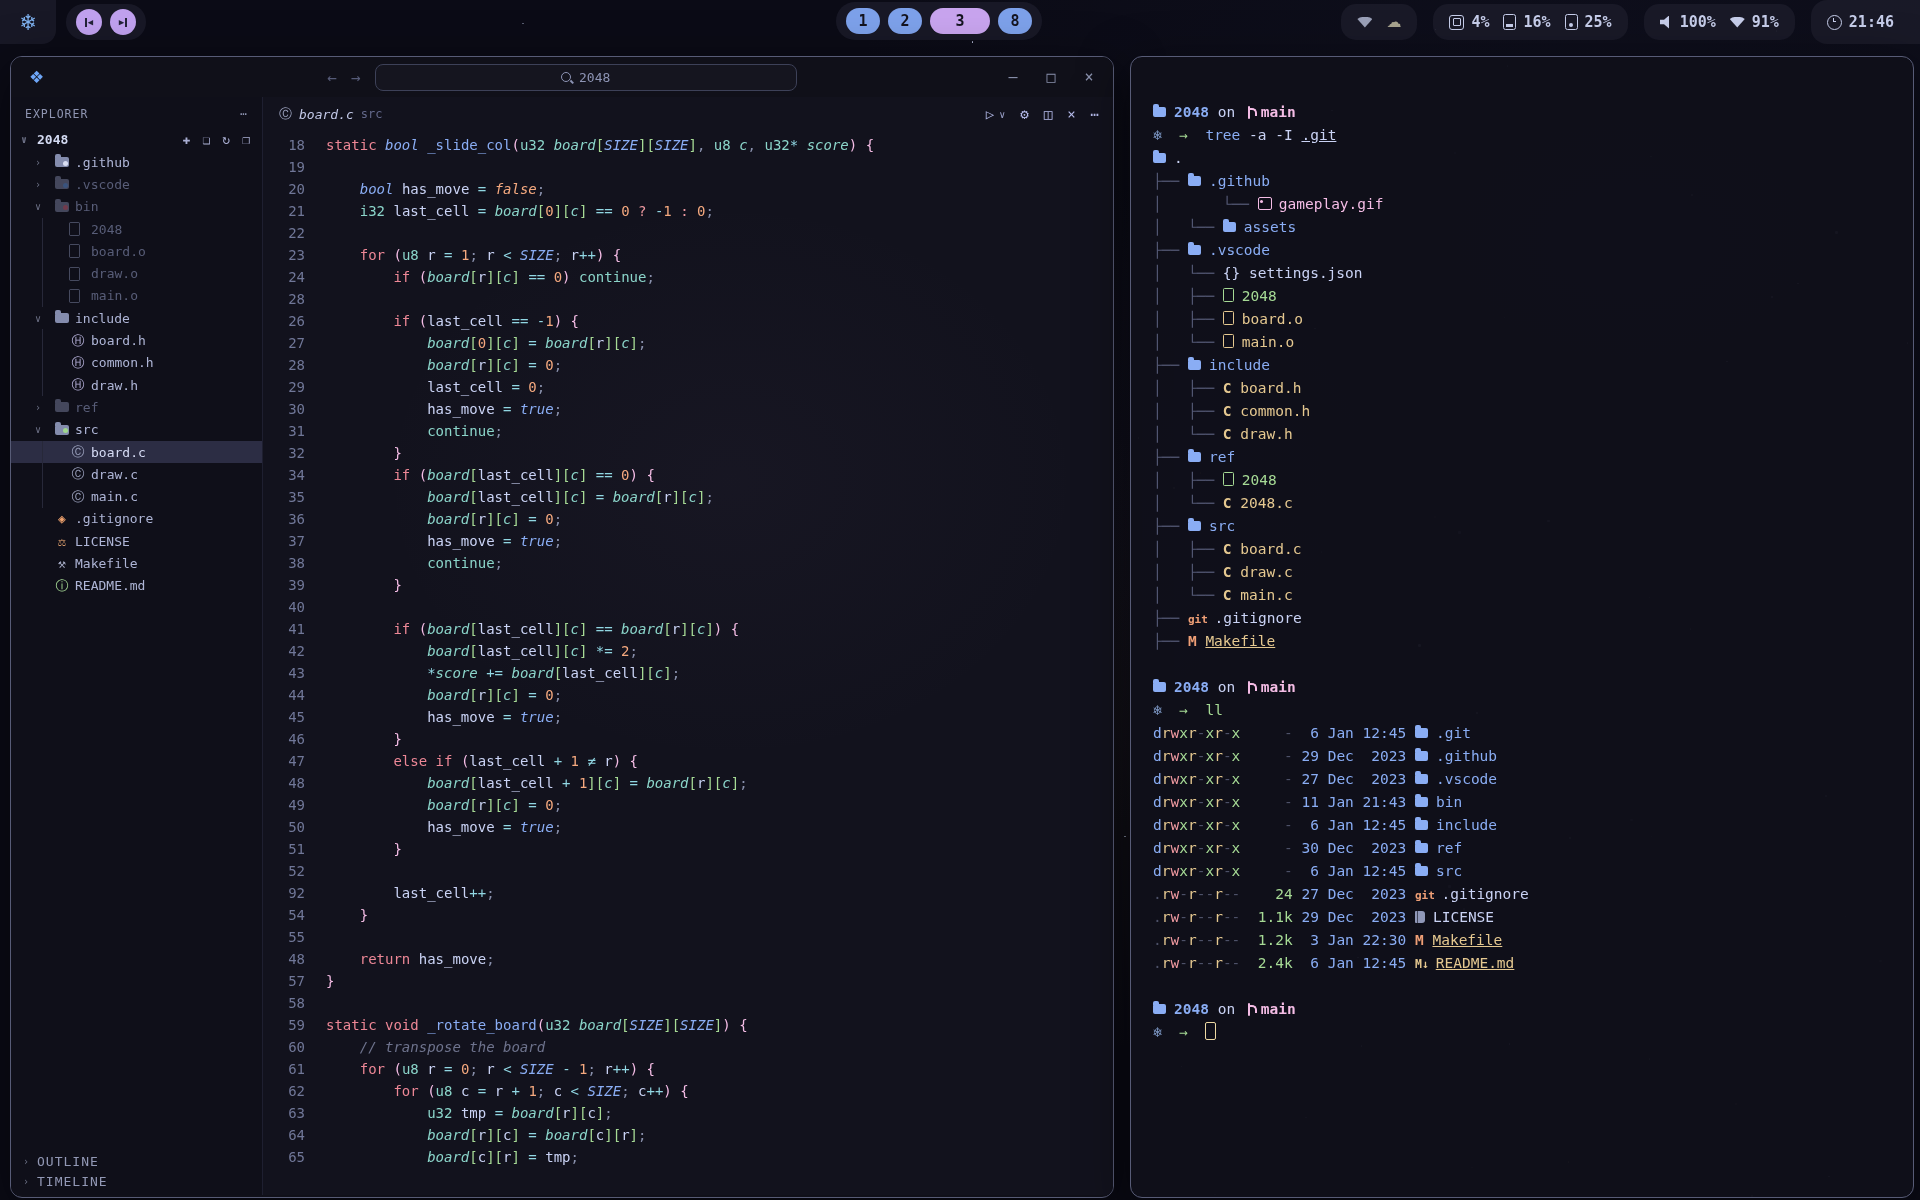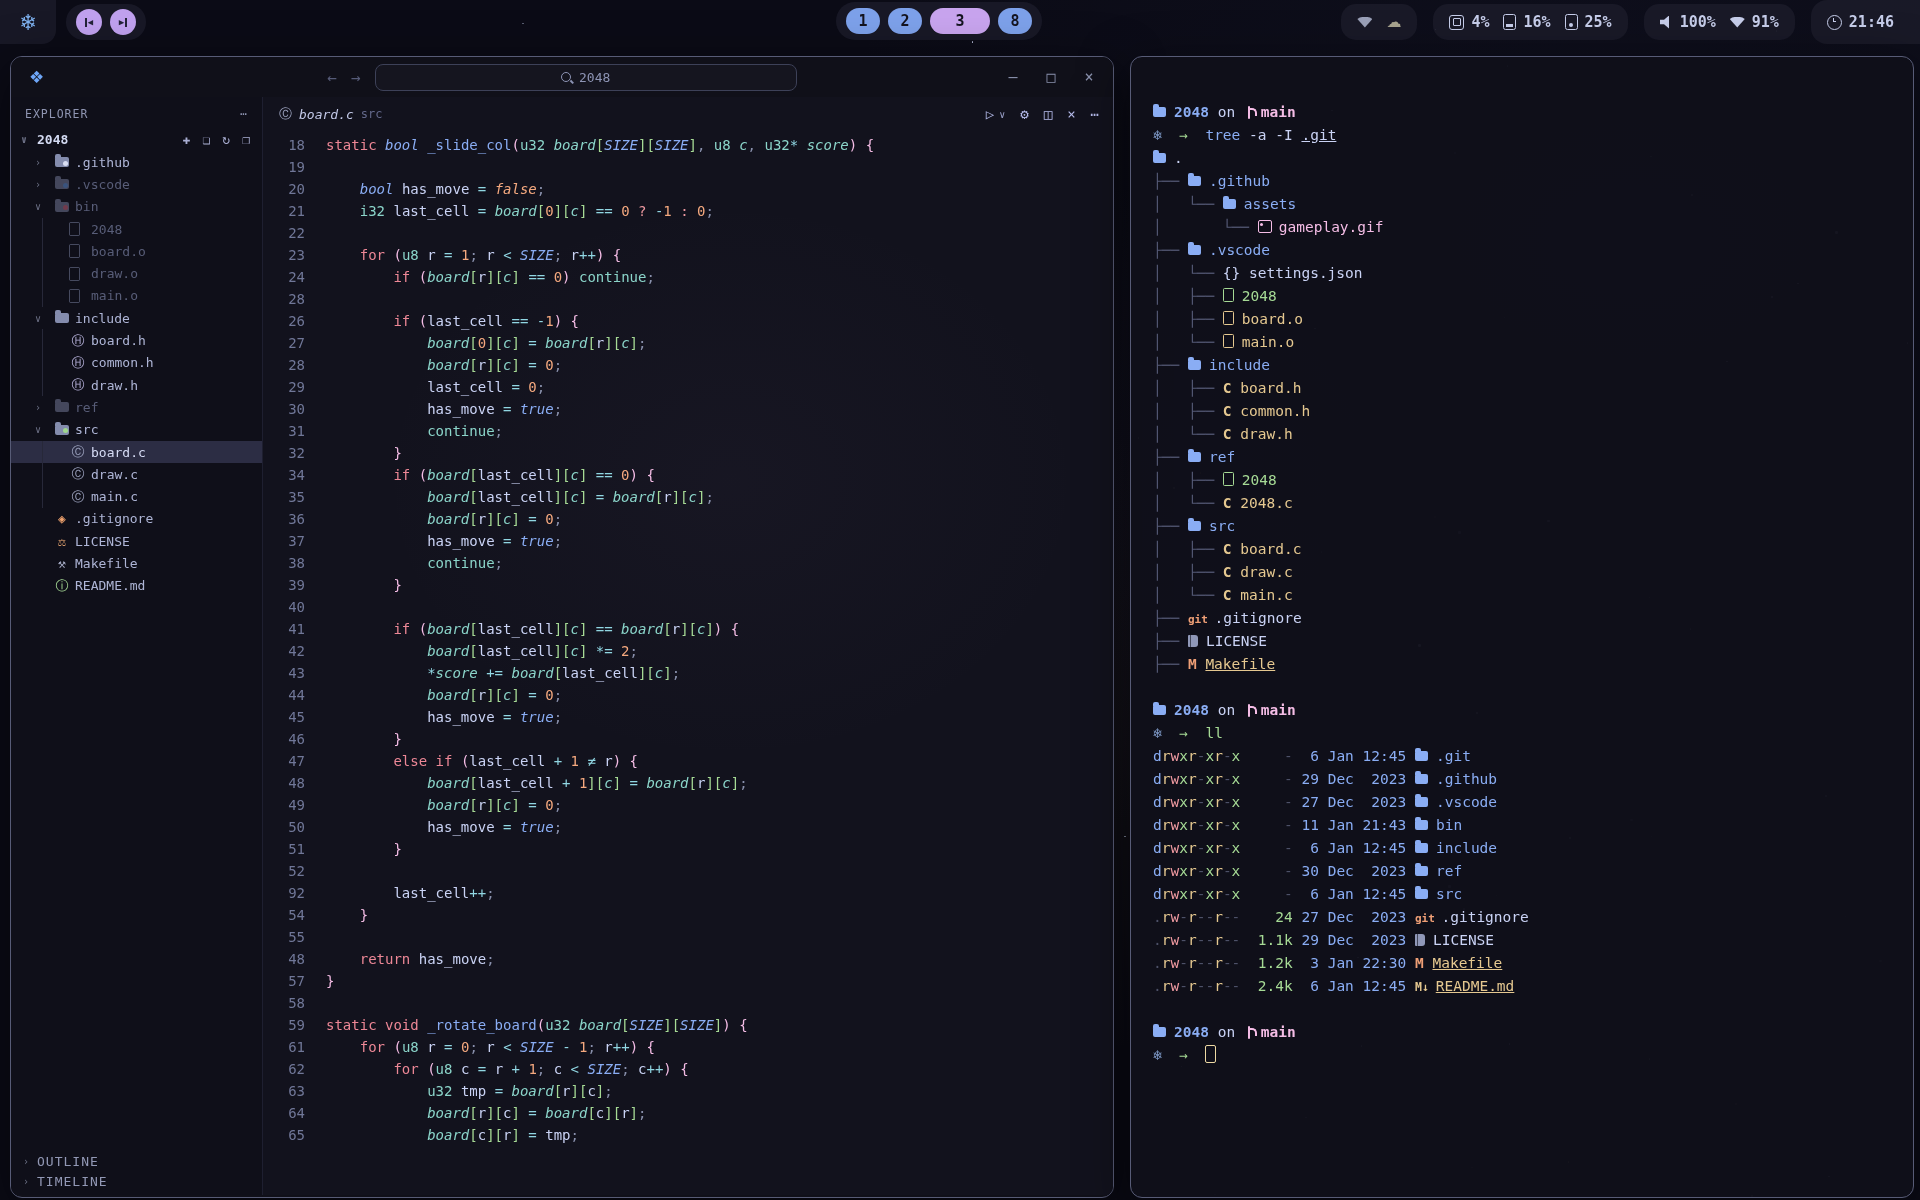--- a/index.html
+++ b/index.html
@@ -541,56 +541,56 @@
             <div class="cline"><span class="lnum">50</span><span class="t-w">            </span><span class="t-v">has_move</span><span class="t-w"> </span><span class="t-o">=</span><span class="t-w"> </span><span class="t-bi">true</span><span class="t-s">;</span></div>
             <div class="cline"><span class="lnum">51</span><span class="t-w">        </span><span class="t-p">}</span></div>
             <div class="cline"><span class="lnum">52</span></div>
             <div class="cline"><span class="lnum">92</span><span class="t-w">        </span><span class="t-v">last_cell</span><span class="t-o">++</span><span class="t-s">;</span></div>
             <div class="cline"><span class="lnum">54</span><span class="t-w">    </span><span class="t-p">}</span></div>
             <div class="cline"><span class="lnum">55</span></div>
             <div class="cline"><span class="lnum">48</span><span class="t-w">    </span><span class="t-k">return</span><span class="t-w"> </span><span class="t-v">has_move</span><span class="t-s">;</span></div>
             <div class="cline"><span class="lnum">57</span><span class="t-p">}</span></div>
             <div class="cline"><span class="lnum">58</span></div>
             <div class="cline"><span class="lnum">59</span><span class="t-k">static</span><span class="t-w"> </span><span class="t-k">void</span><span class="t-w"> </span><span class="t-b">_rotate_board</span><span class="t-p">(</span><span class="t-t">u32</span><span class="t-w"> </span><span class="t-ti">board</span><span class="t-g">[</span><span class="t-bi">SIZE</span><span class="t-g">][</span><span class="t-bi">SIZE</span><span class="t-g">]</span><span class="t-p">)</span><span class="t-w"> </span><span class="t-p">{</span></div>
+            <div class="cline"><span class="lnum">60</span><span class="t-w">    </span><span class="t-c">// transpose the board</span></div>
             <div class="cline"><span class="lnum">61</span><span class="t-w">    </span><span class="t-k">for</span><span class="t-w"> </span><span class="t-p">(</span><span class="t-t">u8</span><span class="t-w"> </span><span class="t-v">r</span><span class="t-w"> </span><span class="t-o">=</span><span class="t-w"> </span><span class="t-n">0</span><span class="t-s">;</span><span class="t-w"> </span><span class="t-v">r</span><span class="t-w"> </span><span class="t-o">&lt;</span><span class="t-w"> </span><span class="t-bi">SIZE</span><span class="t-w"> </span><span class="t-o">-</span><span class="t-w"> </span><span class="t-n">1</span><span class="t-s">;</span><span class="t-w"> </span><span class="t-v">r</span><span class="t-o">++</span><span class="t-p">)</span><span class="t-w"> </span><span class="t-p">{</span></div>
             <div class="cline"><span class="lnum">62</span><span class="t-w">        </span><span class="t-k">for</span><span class="t-w"> </span><span class="t-p">(</span><span class="t-t">u8</span><span class="t-w"> </span><span class="t-v">c</span><span class="t-w"> </span><span class="t-o">=</span><span class="t-w"> </span><span class="t-v">r</span><span class="t-w"> </span><span class="t-o">+</span><span class="t-w"> </span><span class="t-n">1</span><span class="t-s">;</span><span class="t-w"> </span><span class="t-v">c</span><span class="t-w"> </span><span class="t-o">&lt;</span><span class="t-w"> </span><span class="t-bi">SIZE</span><span class="t-s">;</span><span class="t-w"> </span><span class="t-v">c</span><span class="t-o">++</span><span class="t-p">)</span><span class="t-w"> </span><span class="t-p">{</span></div>
             <div class="cline"><span class="lnum">63</span><span class="t-w">            </span><span class="t-t">u32</span><span class="t-w"> </span><span class="t-v">tmp</span><span class="t-w"> </span><span class="t-o">=</span><span class="t-w"> </span><span class="t-ti">board</span><span class="t-g">[</span><span class="t-v">r</span><span class="t-g">][</span><span class="t-v">c</span><span class="t-g">]</span><span class="t-s">;</span></div>
             <div class="cline"><span class="lnum">64</span><span class="t-w">            </span><span class="t-ti">board</span><span class="t-g">[</span><span class="t-v">r</span><span class="t-g">][</span><span class="t-v">c</span><span class="t-g">]</span><span class="t-w"> </span><span class="t-o">=</span><span class="t-w"> </span><span class="t-ti">board</span><span class="t-g">[</span><span class="t-v">c</span><span class="t-g">][</span><span class="t-v">r</span><span class="t-g">]</span><span class="t-s">;</span></div>
             <div class="cline"><span class="lnum">65</span><span class="t-w">            </span><span class="t-ti">board</span><span class="t-g">[</span><span class="t-v">c</span><span class="t-g">][</span><span class="t-v">r</span><span class="t-g">]</span><span class="t-w"> </span><span class="t-o">=</span><span class="t-w"> </span><span class="t-v">tmp</span><span class="t-s">;</span></div>
           </div>
       </div>
     </div>
   </div>
 
   <div id="term" class="window">
     <div id="term-body">
         <div class="tline"><span class="t-fold t-bl"></span><span class="t-blb">2048</span><span class="t-wt"> on </span><span class="t-br t-pk"></span><span class="t-pkb">main</span></div>
         <div class="tline"><span class="t-nix">❄</span><span class="t-wt">  </span><span class="t-gr">→</span><span class="t-wt">  </span><span class="t-bl">tree</span><span class="t-wt"> -a -I </span><span class="t-wtu">.git</span></div>
         <div class="tline"><span class="t-fold t-bl"></span><span class="t-wt">.</span></div>
         <div class="tline"><span class="t-tr">├── </span><span class="t-fold t-bl"></span><span class="t-bl">.github</span></div>
+        <div class="tline"><span class="t-tr">│       └── </span><span class="t-img t-pk"></span><span class="t-pk">gameplay.gif</span></div>
         <div class="tline"><span class="t-tr">│   └── </span><span class="t-fold t-bl"></span><span class="t-bl">assets</span></div>
-        <div class="tline"><span class="t-tr">│       └── </span><span class="t-img t-pk"></span><span class="t-pk">gameplay.gif</span></div>
         <div class="tline"><span class="t-tr">├── </span><span class="t-fold t-bl"></span><span class="t-bl">.vscode</span></div>
         <div class="tline"><span class="t-tr">│   └── </span><span class="t-wt">{} </span><span class="t-wt">settings.json</span></div>
         <div class="tline"><span class="t-tr">│   ├── </span><span class="t-file t-gr"></span><span class="t-gr">2048</span></div>
         <div class="tline"><span class="t-tr">│   ├── </span><span class="t-file t-yl"></span><span class="t-yl">board.o</span></div>
         <div class="tline"><span class="t-tr">│   └── </span><span class="t-file t-yl"></span><span class="t-yl">main.o</span></div>
         <div class="tline"><span class="t-tr">├── </span><span class="t-fold t-bl"></span><span class="t-bl">include</span></div>
         <div class="tline"><span class="t-tr">│   ├── </span><span class="t-ci t-yl">C </span><span class="t-yl">board.h</span></div>
         <div class="tline"><span class="t-tr">│   ├── </span><span class="t-ci t-yl">C </span><span class="t-yl">common.h</span></div>
         <div class="tline"><span class="t-tr">│   └── </span><span class="t-ci t-yl">C </span><span class="t-yl">draw.h</span></div>
         <div class="tline"><span class="t-tr">├── </span><span class="t-fold t-bl"></span><span class="t-bl">ref</span></div>
         <div class="tline"><span class="t-tr">│   ├── </span><span class="t-file t-gr"></span><span class="t-gr">2048</span></div>
         <div class="tline"><span class="t-tr">│   └── </span><span class="t-ci t-yl">C </span><span class="t-yl">2048.c</span></div>
         <div class="tline"><span class="t-tr">├── </span><span class="t-fold t-bl"></span><span class="t-bl">src</span></div>
         <div class="tline"><span class="t-tr">│   ├── </span><span class="t-ci t-yl">C </span><span class="t-yl">board.c</span></div>
         <div class="tline"><span class="t-tr">│   ├── </span><span class="t-ci t-yl">C </span><span class="t-yl">draw.c</span></div>
         <div class="tline"><span class="t-tr">│   └── </span><span class="t-ci t-yl">C </span><span class="t-yl">main.c</span></div>
         <div class="tline"><span class="t-tr">├── </span><span class="t-giti t-or">git </span><span class="t-wt">.gitignore</span></div>
-        <div class="tline"><span class="t-tr">├── </span><span class="t-book t-dm"></span><span class="t-wt">LICENSE</span></div>
         <div class="tline"><span class="t-tr">├── </span><span class="t-mi t-or">M </span><span class="t-ylu">Makefile</span></div>
         <div class="tline"></div>
         <div class="tline"><span class="t-fold t-bl"></span><span class="t-blb">2048</span><span class="t-wt"> on </span><span class="t-br t-pk"></span><span class="t-pkb">main</span></div>
         <div class="tline"><span class="t-nix">❄</span><span class="t-wt">  </span><span class="t-gr">→</span><span class="t-wt">  </span><span class="t-gr">ll</span></div>
         <div class="tline"><span class="t-pb">d</span><span class="t-pr">r</span><span class="t-pw">w</span><span class="t-px">x</span><span class="t-pr">r</span><span class="t-pdim">-</span><span class="t-px">x</span><span class="t-pr">r</span><span class="t-pdim">-</span><span class="t-px">x</span><span class="t-wt">  </span><span class="t-pdim">   -</span><span class="t-wt"> </span><span class="t-bl"> 6 Jan 12:45</span><span class="t-wt"> </span><span class="t-fold t-bl"></span><span class="t-bl">.git</span></div>
         <div class="tline"><span class="t-pb">d</span><span class="t-pr">r</span><span class="t-pw">w</span><span class="t-px">x</span><span class="t-pr">r</span><span class="t-pdim">-</span><span class="t-px">x</span><span class="t-pr">r</span><span class="t-pdim">-</span><span class="t-px">x</span><span class="t-wt">  </span><span class="t-pdim">   -</span><span class="t-wt"> </span><span class="t-bl">29 Dec  2023</span><span class="t-wt"> </span><span class="t-fold t-bl"></span><span class="t-bl">.github</span></div>
         <div class="tline"><span class="t-pb">d</span><span class="t-pr">r</span><span class="t-pw">w</span><span class="t-px">x</span><span class="t-pr">r</span><span class="t-pdim">-</span><span class="t-px">x</span><span class="t-pr">r</span><span class="t-pdim">-</span><span class="t-px">x</span><span class="t-wt">  </span><span class="t-pdim">   -</span><span class="t-wt"> </span><span class="t-bl">27 Dec  2023</span><span class="t-wt"> </span><span class="t-fold t-bl"></span><span class="t-bl">.vscode</span></div>
         <div class="tline"><span class="t-pb">d</span><span class="t-pr">r</span><span class="t-pw">w</span><span class="t-px">x</span><span class="t-pr">r</span><span class="t-pdim">-</span><span class="t-px">x</span><span class="t-pr">r</span><span class="t-pdim">-</span><span class="t-px">x</span><span class="t-wt">  </span><span class="t-pdim">   -</span><span class="t-wt"> </span><span class="t-bl">11 Jan 21:43</span><span class="t-wt"> </span><span class="t-fold t-bl"></span><span class="t-bl">bin</span></div>
         <div class="tline"><span class="t-pb">d</span><span class="t-pr">r</span><span class="t-pw">w</span><span class="t-px">x</span><span class="t-pr">r</span><span class="t-pdim">-</span><span class="t-px">x</span><span class="t-pr">r</span><span class="t-pdim">-</span><span class="t-px">x</span><span class="t-wt">  </span><span class="t-pdim">   -</span><span class="t-wt"> </span><span class="t-bl"> 6 Jan 12:45</span><span class="t-wt"> </span><span class="t-fold t-bl"></span><span class="t-bl">include</span></div>
         <div class="tline"><span class="t-pb">d</span><span class="t-pr">r</span><span class="t-pw">w</span><span class="t-px">x</span><span class="t-pr">r</span><span class="t-pdim">-</span><span class="t-px">x</span><span class="t-pr">r</span><span class="t-pdim">-</span><span class="t-px">x</span><span class="t-wt">  </span><span class="t-pdim">   -</span><span class="t-wt"> </span><span class="t-bl">30 Dec  2023</span><span class="t-wt"> </span><span class="t-fold t-bl"></span><span class="t-bl">ref</span></div>

